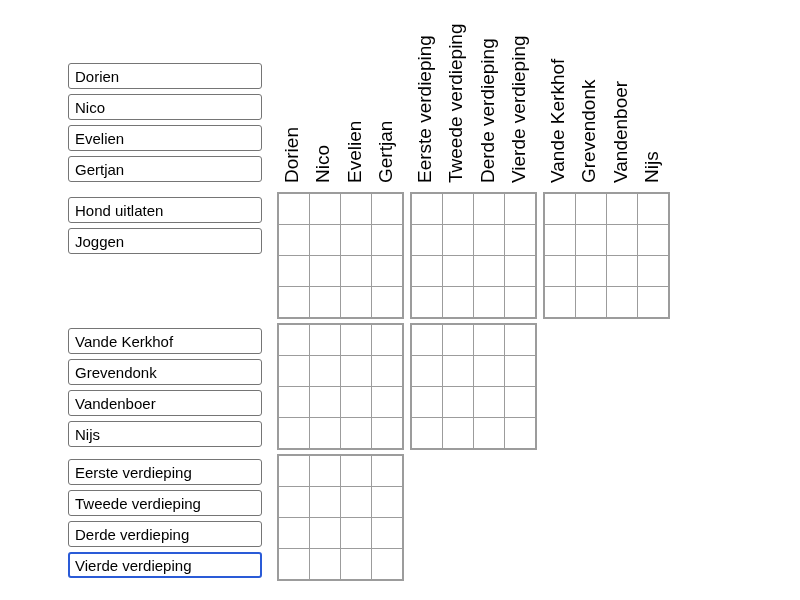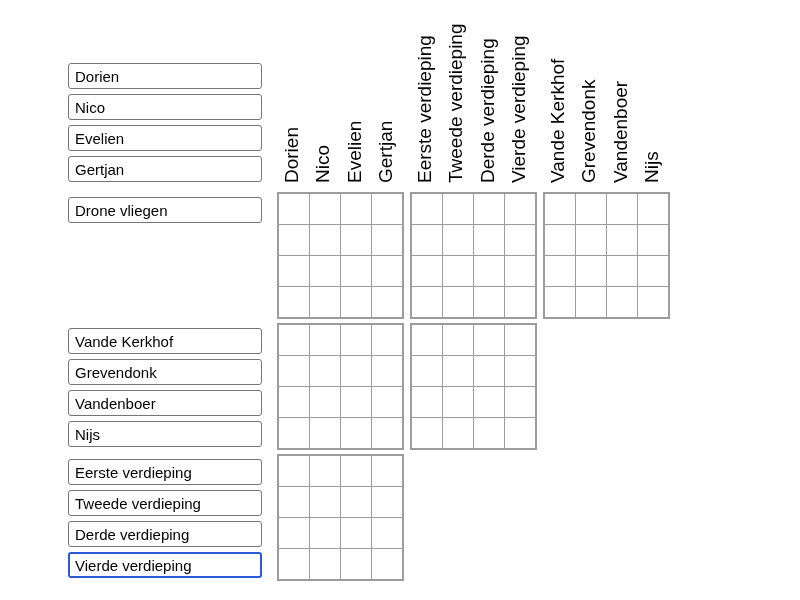--- a/index.html
+++ b/index.html
@@ -75,21 +75,22 @@
 <div class="canvas">
 
   <div class="label-group" style="top:63px">
     <input class="cat-label" readonly="" value="Dorien" style="">
     <input class="cat-label" readonly="" value="Nico" style="">
     <input class="cat-label" readonly="" value="Evelien" style="">
     <input class="cat-label" readonly="" value="Gertjan" style="">
   </div>
 
   <div class="label-group" style="top:197px">
-    <input class="cat-label" readonly="" value="Drone vliegen" style="">
+    <input class="cat-label" readonly="" value="Hond uitlaten" style="">
+    <input class="cat-label" readonly="" value="Joggen" style="">
   </div>
 
   <div class="label-group" style="top:328px">
     <input class="cat-label" readonly="" value="Vande Kerkhof" style="">
     <input class="cat-label" readonly="" value="Grevendonk" style="">
     <input class="cat-label" readonly="" value="Vandenboer" style="">
     <input class="cat-label" readonly="" value="Nijs" style="">
   </div>
 
   <div class="label-group" style="top:459px">

